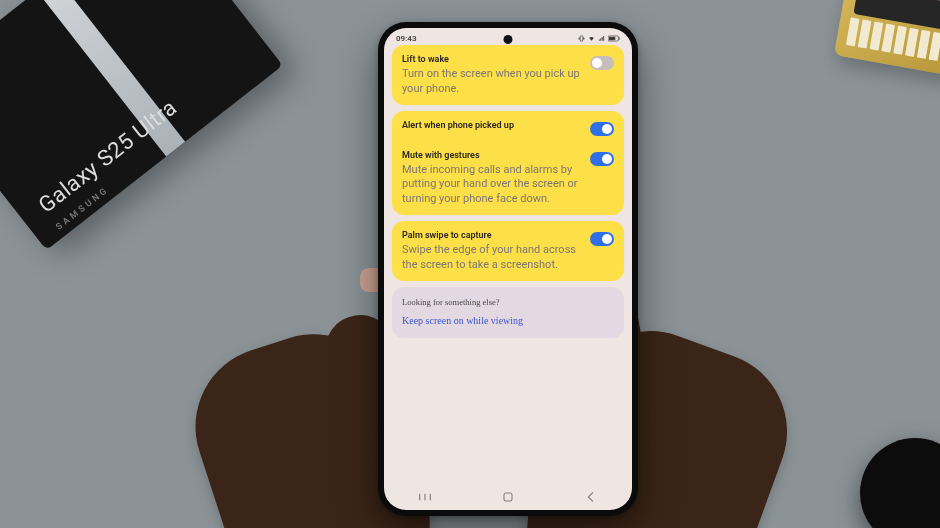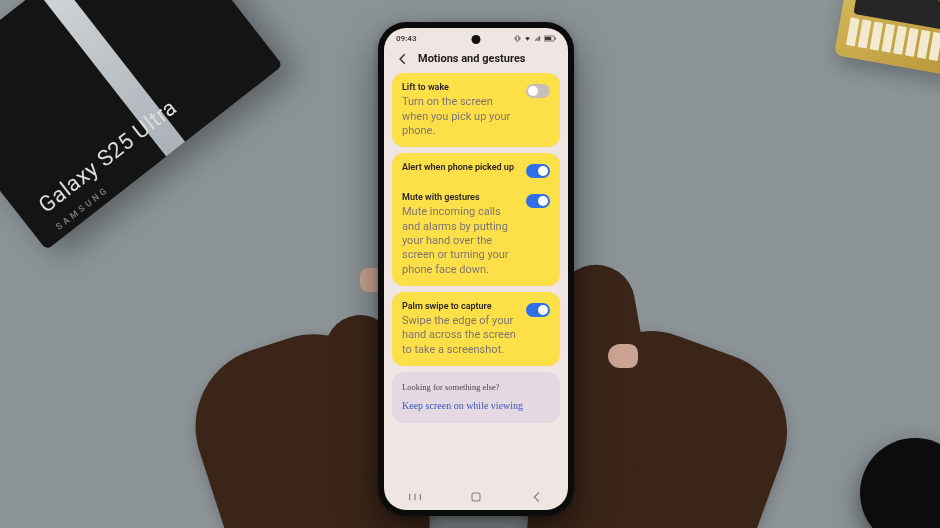--- a/index.html
+++ b/index.html
@@ -53,21 +53,21 @@
   .hand.left{left:210px;bottom:-70px;width:200px;height:260px;transform:rotate(-18deg);border-radius:80px 80px 60px 60px}
   .hand.left:before{content:"";position:absolute;left:120px;top:-10px;width:70px;height:180px;background:#3b2518;border-radius:40px;transform:rotate(32deg)}
   .hand.right{right:170px;bottom:-80px;width:220px;height:270px;transform:rotate(20deg);border-radius:80px 80px 60px 60px}
   .hand.right:before{content:"";position:absolute;left:-14px;top:-50px;width:78px;height:210px;background:#3b2518;border-radius:40px;transform:rotate(-30deg)}
   .nail-l{position:absolute;left:360px;top:268px;width:30px;height:24px;background:#caa392;border-radius:10px 14px 14px 10px}
   .nail-r{position:absolute;right:302px;top:344px;width:30px;height:24px;background:#caa392;border-radius:14px 10px 10px 14px}
 
   
   .phone{
     position:absolute;left:378px;top:22px;
-    width:196px;height:494px;
+    width:260px;height:494px;
     background:#0b0b0b;
     border-radius:28px;
     box-shadow:0 18px 40px rgba(0,0,0,.45),0 2px 6px rgba(0,0,0,.3);
     padding:6px;
     box-sizing:border-box;
   }
   .screen{
     width:100%;height:100%;
     background:#efe5e3;
     border-radius:22px;
@@ -186,28 +186,20 @@
         <span class="sb-icon" style="width:12px">
           <svg viewBox="0 0 28 14">
               <rect x="0" y="1" width="24" height="12" rx="2" fill="none" stroke="currentColor" stroke-width="1.5"></rect>
               <rect x="2" y="3" width="15" height="8" fill="currentColor"></rect>
               <rect x="25" y="4" width="2" height="6" fill="currentColor"></rect>
             </svg>
         </span>
       </div>
     </div>
 
-    <div class="header">
-      <span class="back">
-        <svg viewBox="0 0 24 24" fill="none" stroke="currentColor" stroke-width="2.4">
-            <path d="M15 4l-8 8 8 8"></path>
-          </svg>
-      </span>
-      <span class="title">Motions and gestures</span>
-    </div>
 
     <div class="content">
 
       <div class="card">
         <div class="row">
           <div class="row-text">
             <div class="row-title">Lift to wake</div>
             <div class="row-sub">Turn on the screen when you pick up your phone.</div>
           </div>
           <div class="toggle off">

